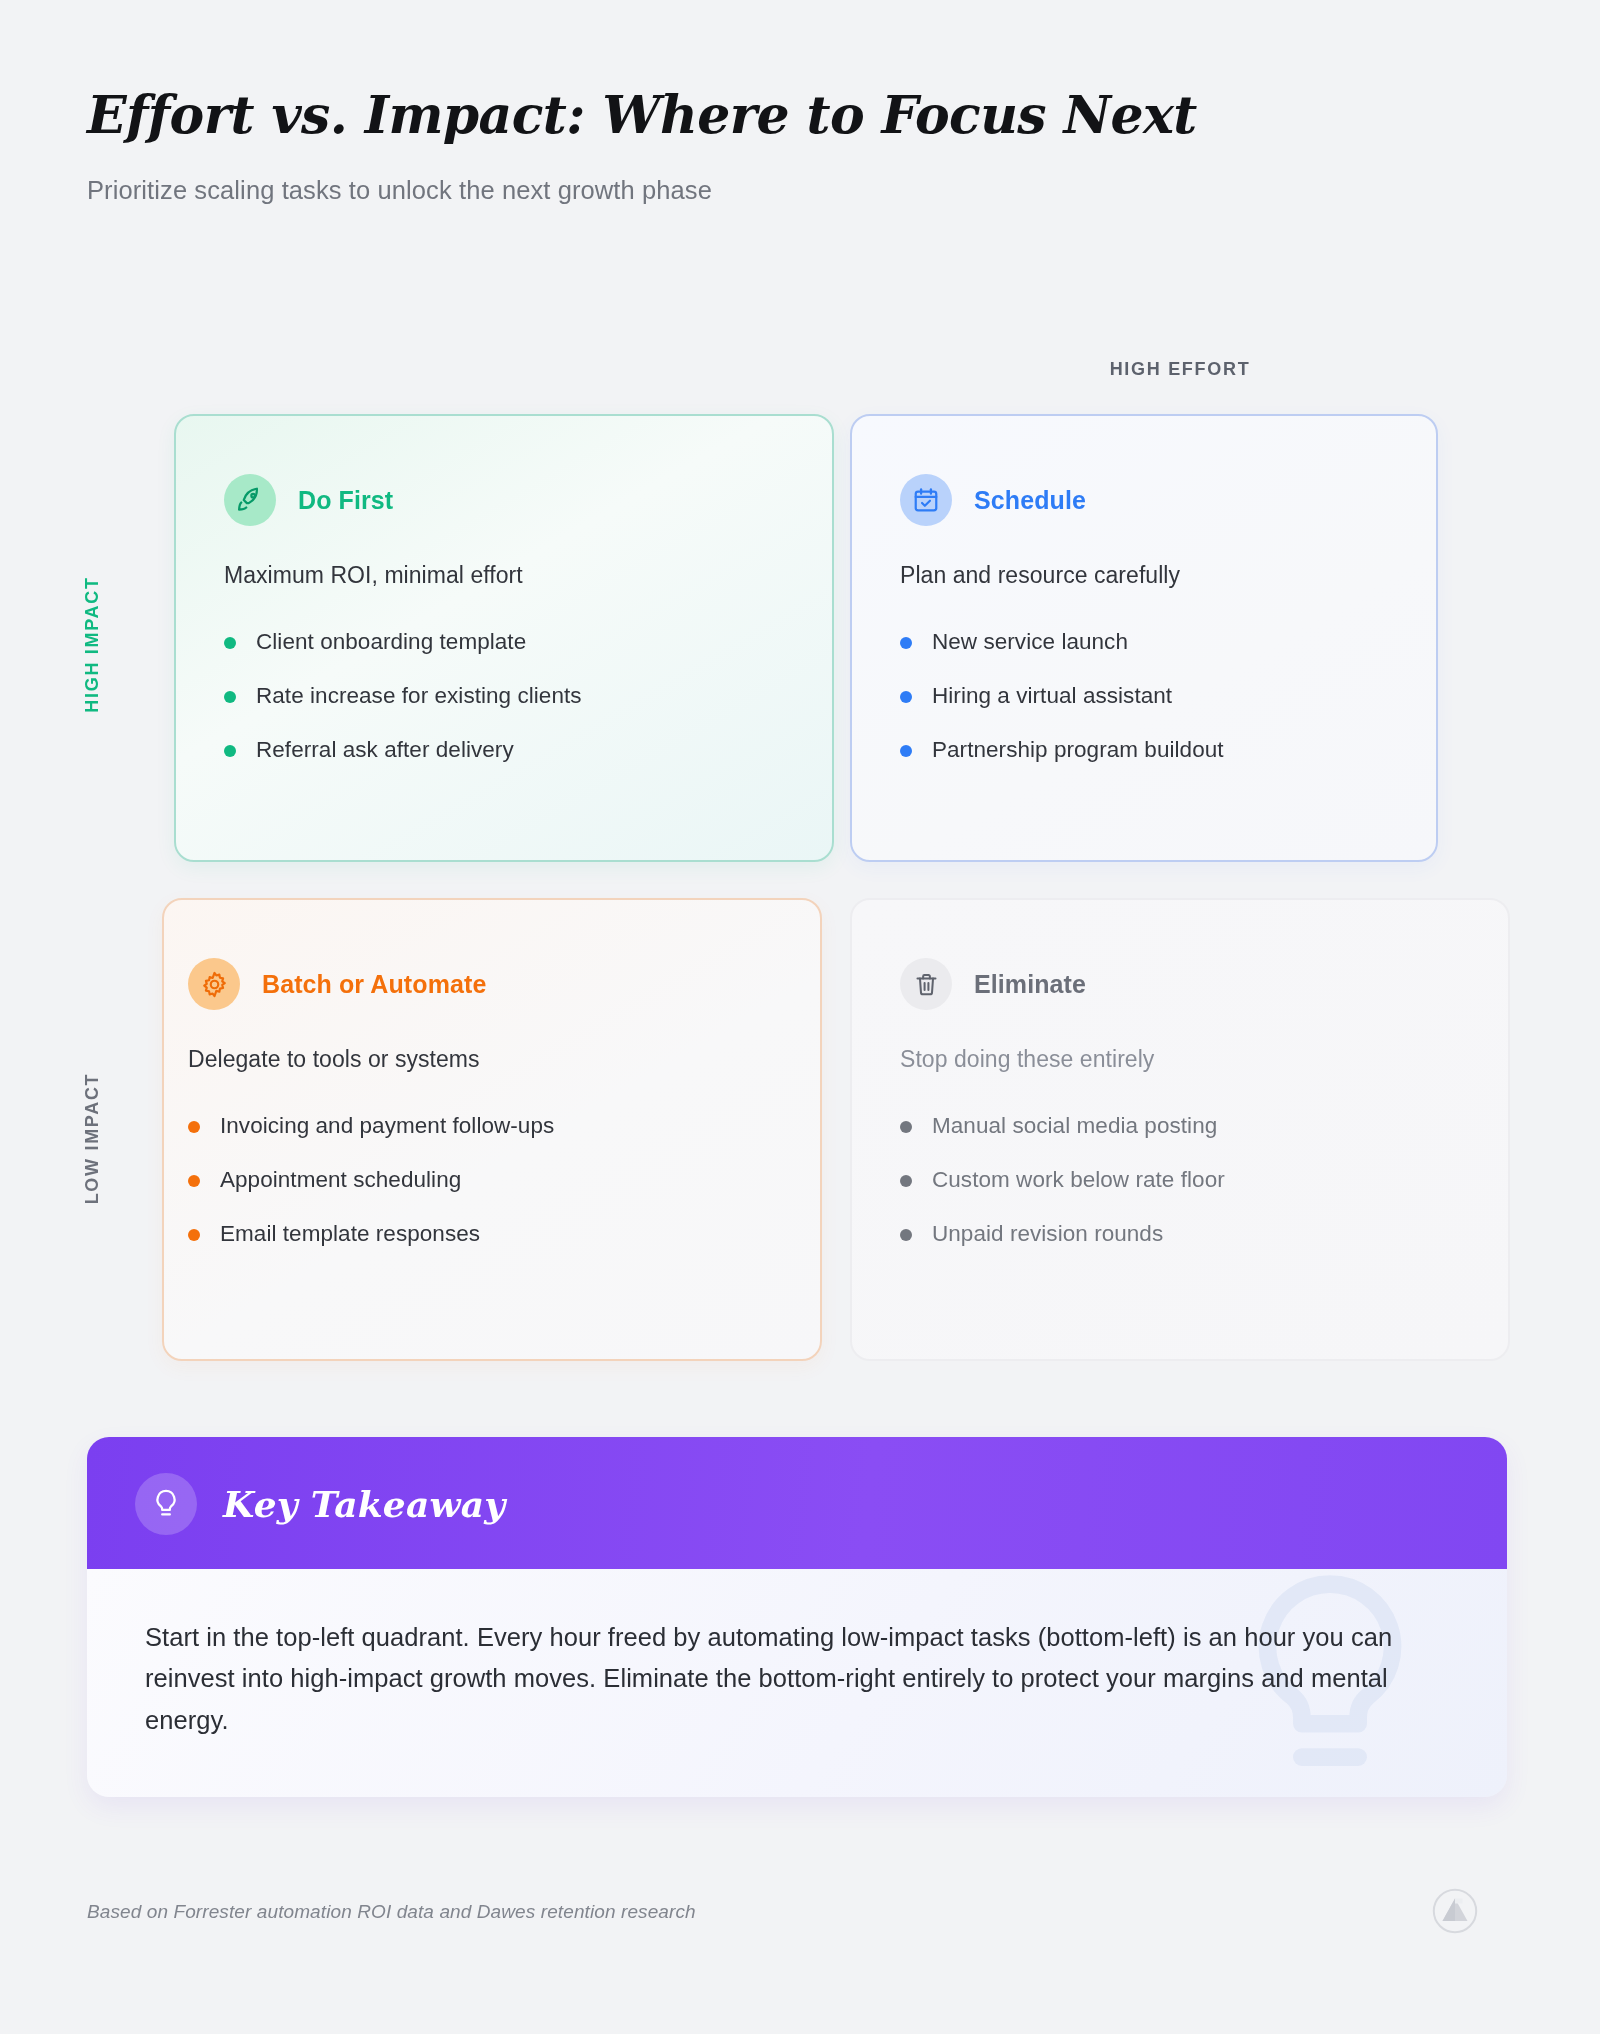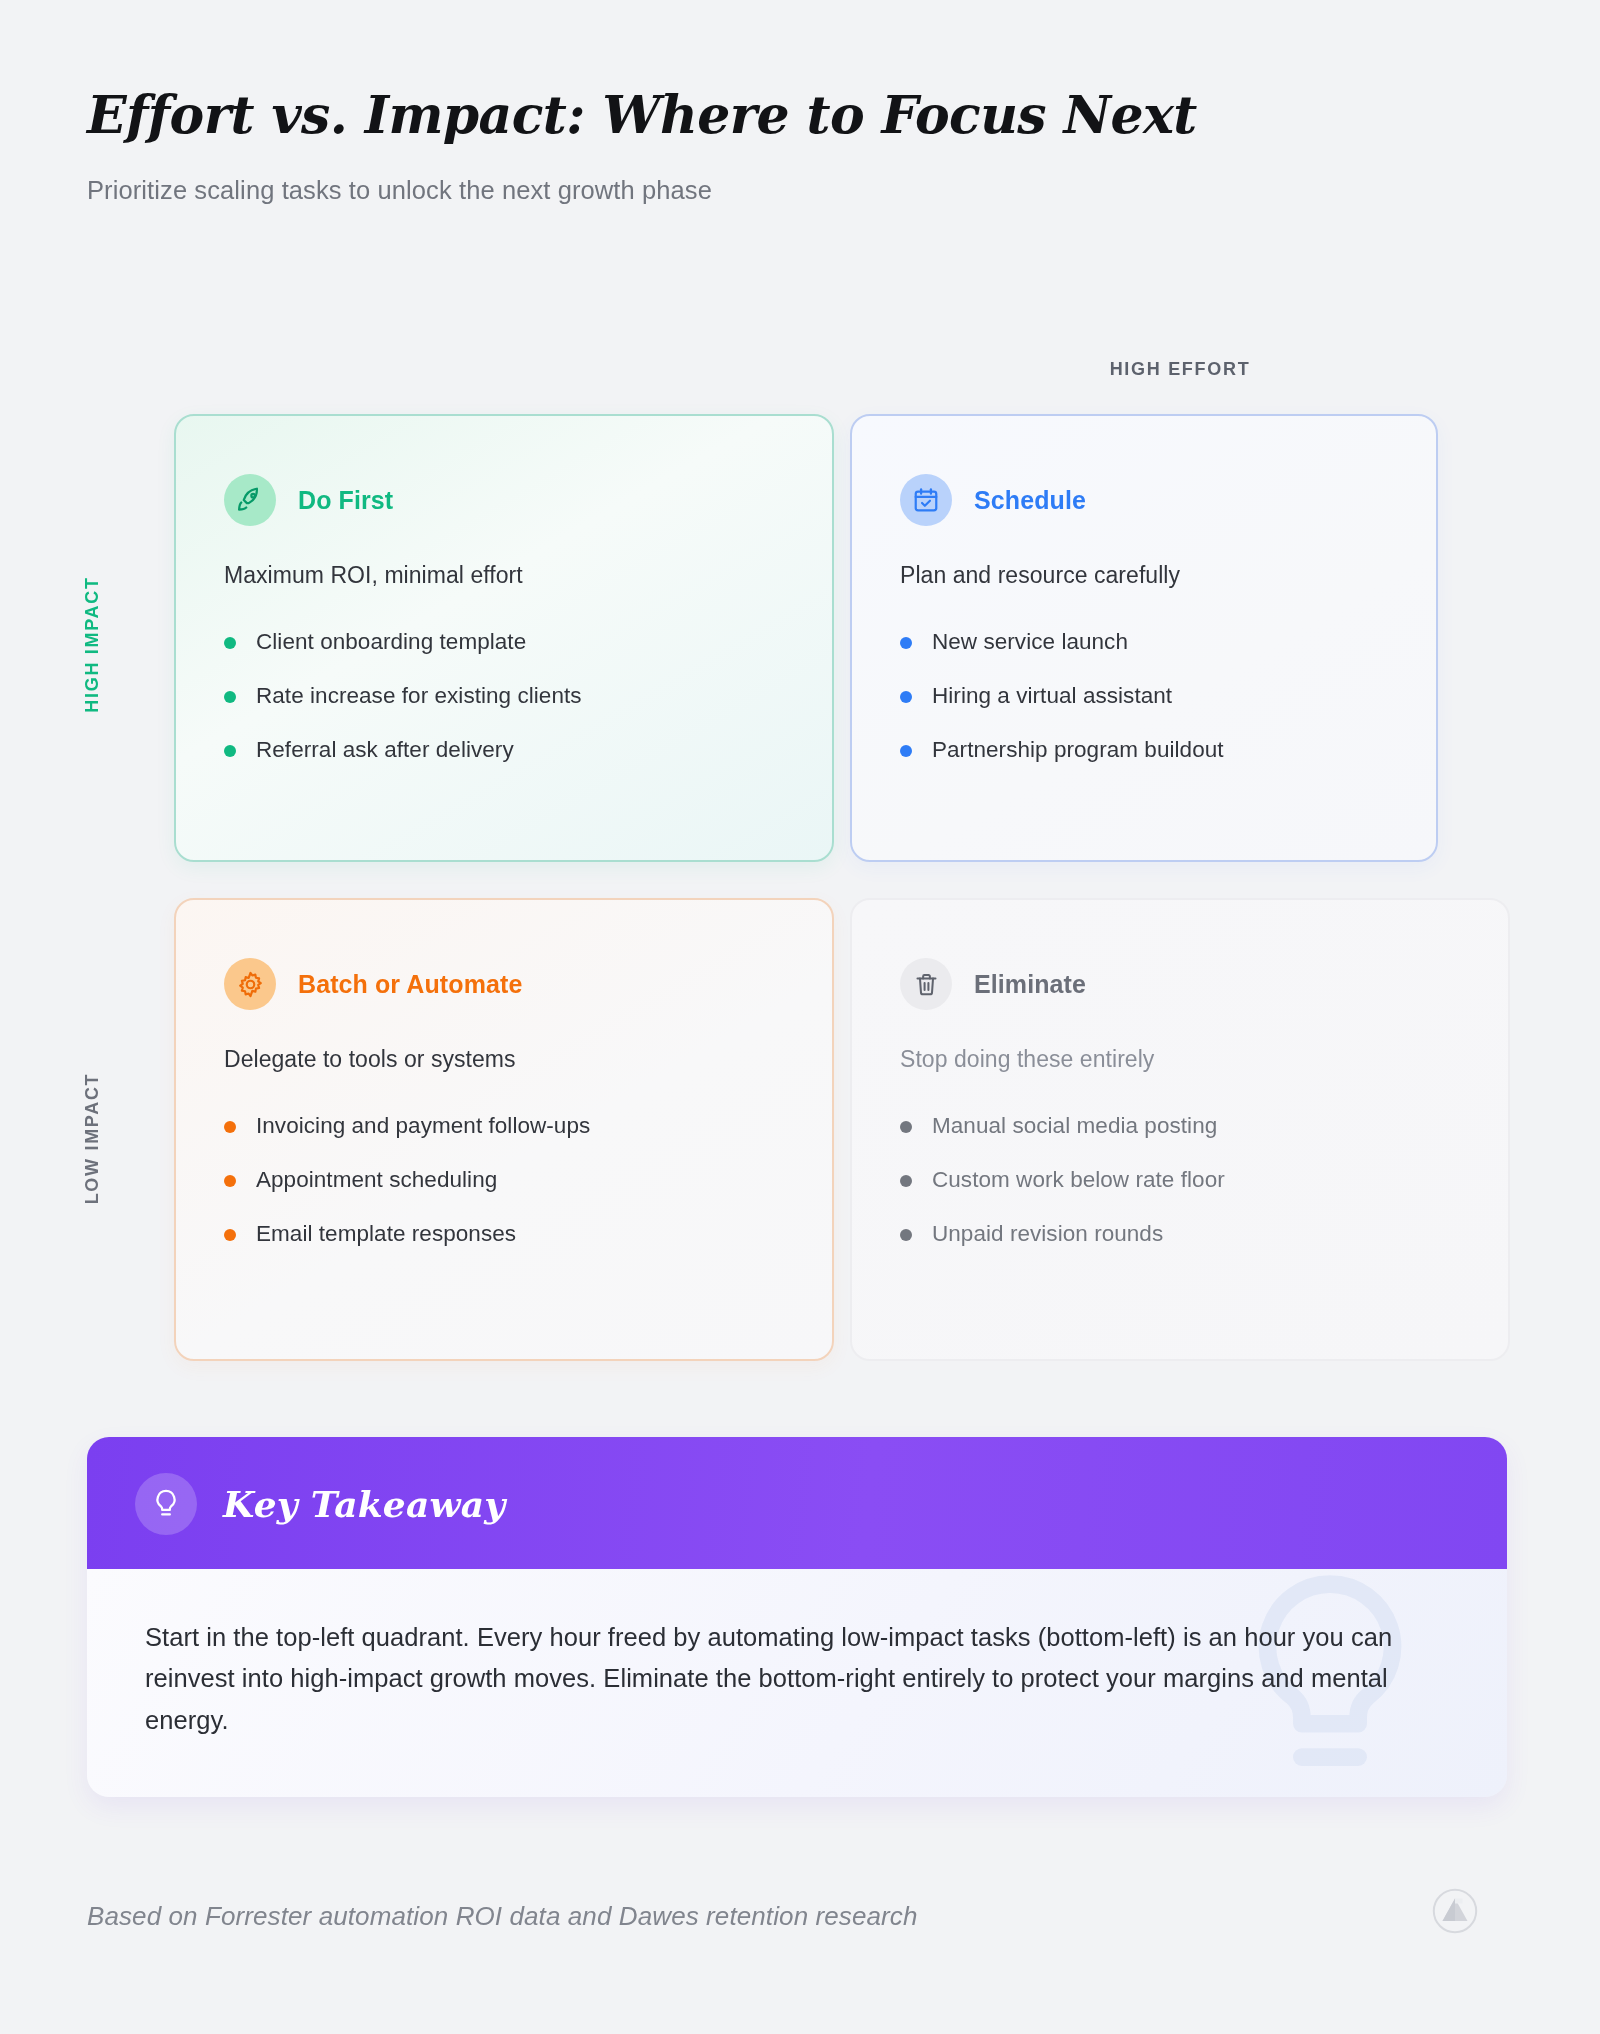--- a/index.html
+++ b/index.html
@@ -97,21 +97,21 @@
 
   .card {
     position: absolute;
     border-radius: 20px;
     padding: 58px 46px 44px 48px;
     overflow: hidden;
   }
 
   .card.q1 { left: 12px;    top: 0;   width: 660px; height: 448px; }
   .card.q2 { left: 688px; top: 0;   width: 588px; height: 448px; }
-  .card.q3 { left: 12px;    top: 484px; width: 660px; height: 463px; }
+  .card.q3 { left: 0;    top: 484px; width: 660px; height: 463px; padding-left: 24px; }
   .card.q4 { left: 688px; top: 484px; width: 660px; height: 463px; }
 
   
   .card.q1 {
     background: linear-gradient(150deg, #e8f7f0 0%, #f6fbf9 42%, #eaf6f6 100%);
     border: 2px solid #a9ded0;
     box-shadow: 0 6px 20px rgba(16,185,129,0.07);
   }
   
   .card.q2 {
@@ -261,21 +261,21 @@
     color: #2b2e35;
     letter-spacing: 0.05px;
     max-width: 1250px;
   }
 
   
   .footer-note {
     position: absolute;
     left: 87px;
     top: 1901px;
-    font-size: 26px;
+    font-size: 19px;
     font-style: italic;
     color: #81858e;
     letter-spacing: 0.1px;
   }
 
   .footer-logo {
     position: absolute;
     left: 1432px;
     top: 1888px;
     width: 46px;

